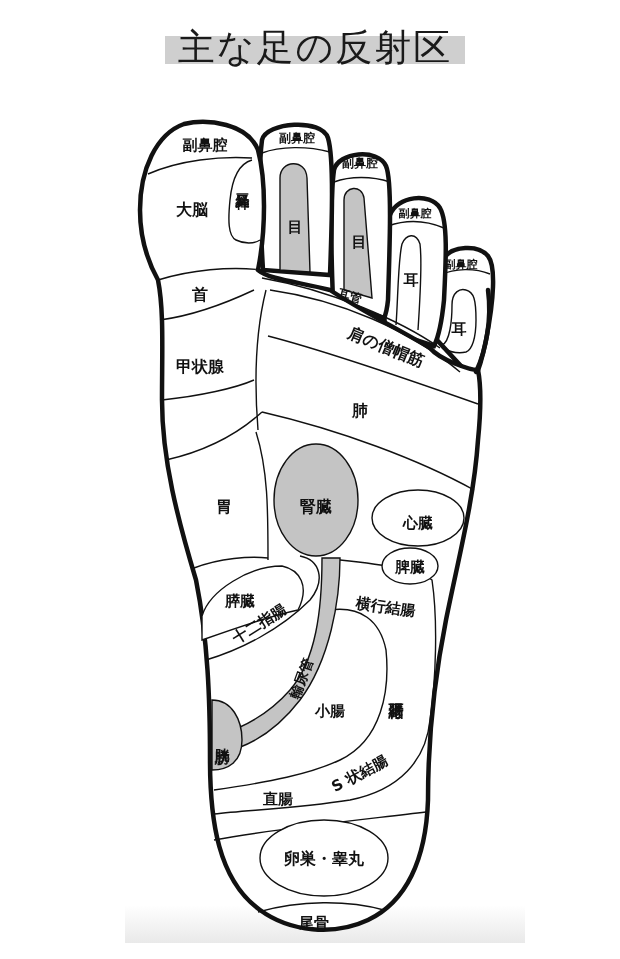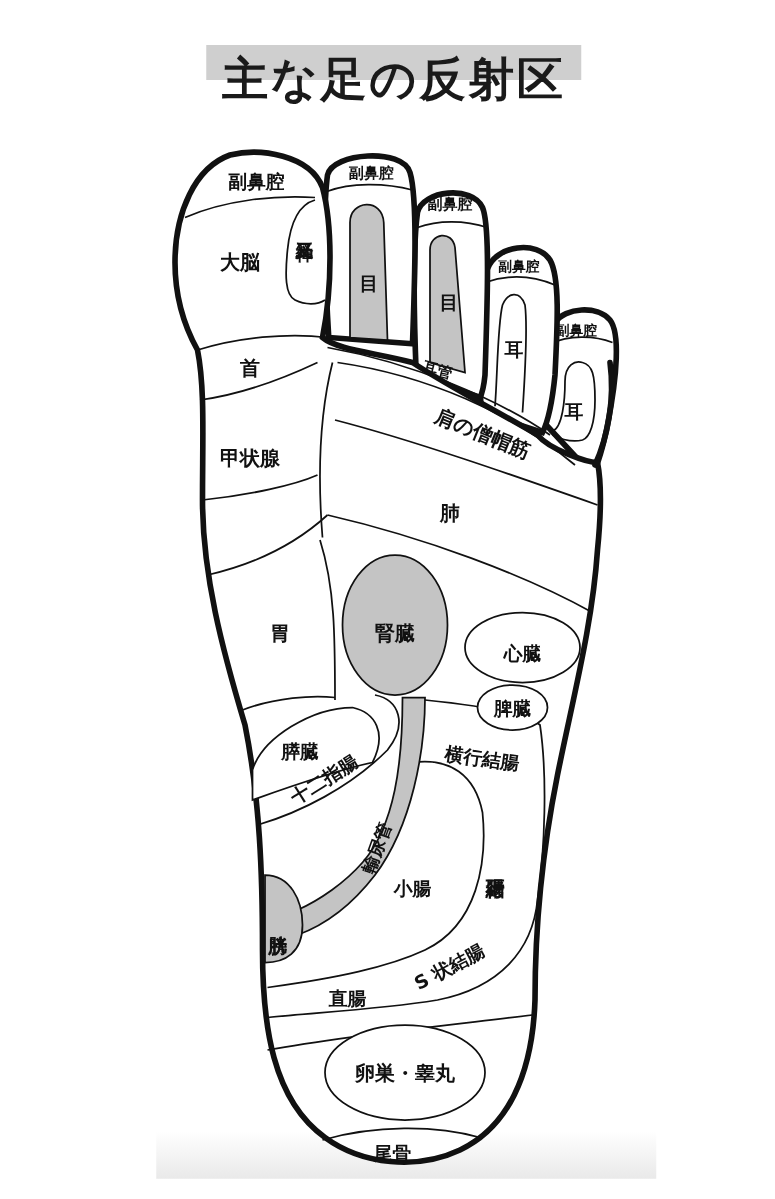--- a/index.html
+++ b/index.html
@@ -1,18 +1,18 @@
 <!DOCTYPE html>
 <html><head>
 <meta charset="utf-8">
 <style>
   html, body { margin: 0; padding: 0; background: #ffffff; }
   body { width: 620px; height: 959px; position: relative; overflow: hidden; font-family: "DejaVu Sans", sans-serif; }
   .title-bar { position: absolute; left: 165px; top: 36px; width: 300px; height: 28px; background: #cfcfcf; }
-  .title { position: absolute; left: 160px; top: 40px; width: 310px; text-align: center; font-size: 37px; letter-spacing: 2px; color: #1a1a1a; font-weight: bold; line-height: 48px; }
+  .title { position: absolute; left: 160px; top: 24px; width: 310px; text-align: center; font-size: 37px; letter-spacing: 2px; color: #1a1a1a; font-weight: normal; line-height: 48px; }
   .floor { position: absolute; left: 125px; top: 905px; width: 400px; height: 38px; background: linear-gradient(#ffffff, #e9e9e9); }
   svg { position: absolute; left: 0; top: 0; }
   .out { fill: none; stroke: #111; stroke-width: 4.5; stroke-linejoin: round; stroke-linecap: round; }
   .toe { fill: #fff; stroke: #111; stroke-width: 4.5; }
   .ln { fill: none; stroke: #111; stroke-width: 1.4; }
   .gray { fill: #c4c4c4; stroke: #111; stroke-width: 1.4; }
   .wh { fill: #fff; stroke: #111; stroke-width: 1.4; }
   .lbl { font-family: "DejaVu Sans", sans-serif; font-weight: bold; fill: #111; }
 </style>
 </head>

